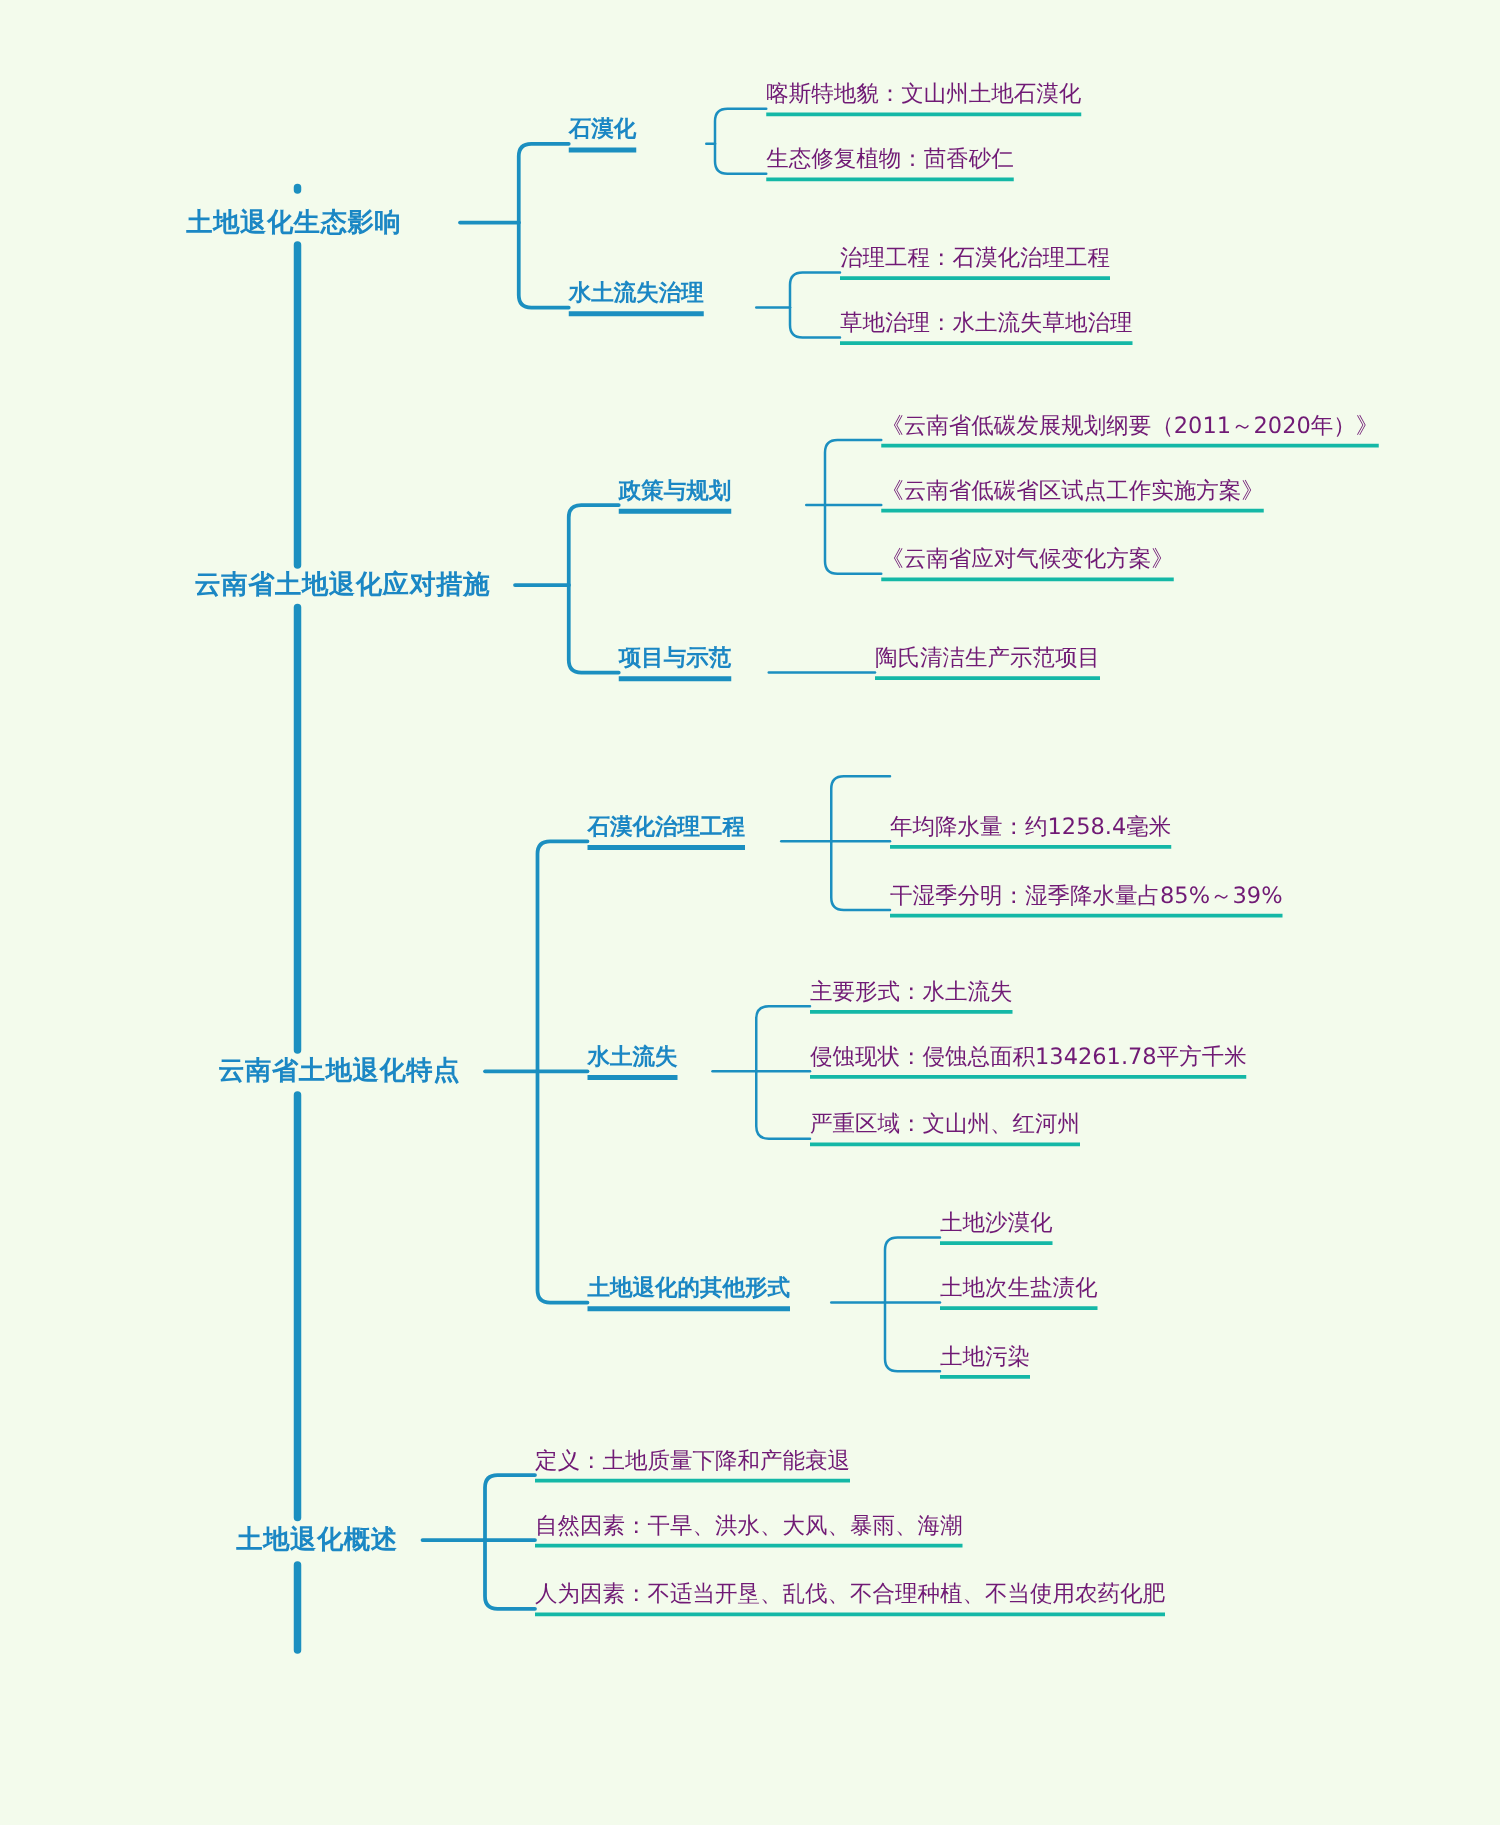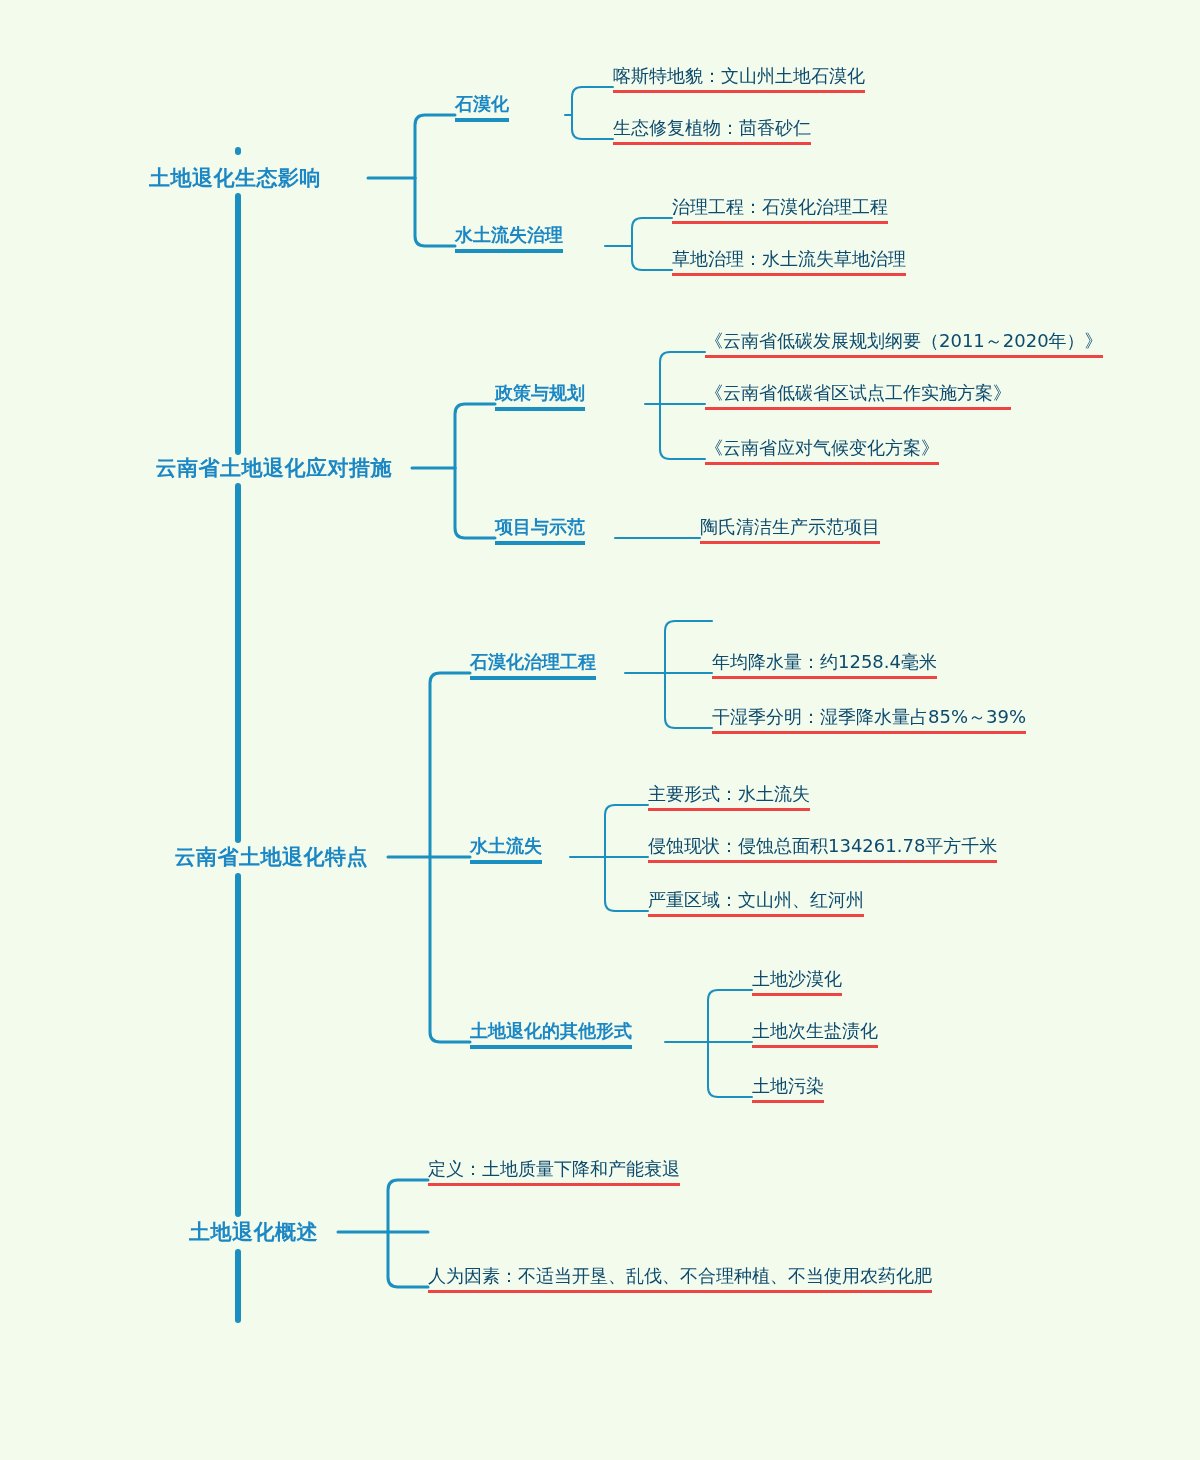--- a/index.html
+++ b/index.html
@@ -24,23 +24,23 @@
     text-align:right;
   }
   
   .l2{
     font-size:18px;color:#1b87c4;font-weight:bold;
     padding-bottom:5px;
     border-bottom:4px solid #1b8fc0;
   }
   
   .l3{
-    font-size:18px;color:#0c4a6e;font-weight:normal;
+    font-size:18px;color:#701a75;font-weight:normal;
     padding-bottom:5px;
-    border-bottom:3px solid #ef4444;
+    border-bottom:3px solid #14b8a6;
   }
   .title{
     position:absolute;
     font-size:27px;font-weight:bold;color:#2c2c2c;
     letter-spacing:1px;
     white-space:nowrap;
   }
 </style>
 </head>
 <body>
@@ -156,16 +156,17 @@
   <div class="node l3" style="left:648px;top:891px;">严重区域：文山州、红河州</div>
 
   <div class="node l2" style="left:470px;top:1022px;">土地退化的其他形式</div>
   <div class="node l3" style="left:752px;top:970px;">土地沙漠化</div>
   <div class="node l3" style="left:752px;top:1022px;">土地次生盐渍化</div>
   <div class="node l3" style="left:752px;top:1077px;">土地污染</div>
 
   <div class="node l1" style="left: 153px; top: 1232px; width: 165px; text-align: right;">土地退化概述</div>
 
   <div class="node l3" style="left:428px;top:1160px;">定义：土地质量下降和产能衰退</div>
+  <div class="node l3" style="left:428px;top:1212px;">自然因素：干旱、洪水、大风、暴雨、海潮</div>
   <div class="node l3" style="left:428px;top:1267px;">人为因素：不适当开垦、乱伐、不合理种植、不当使用农药化肥</div>
 
 
 </div>
 
 </body></html>

